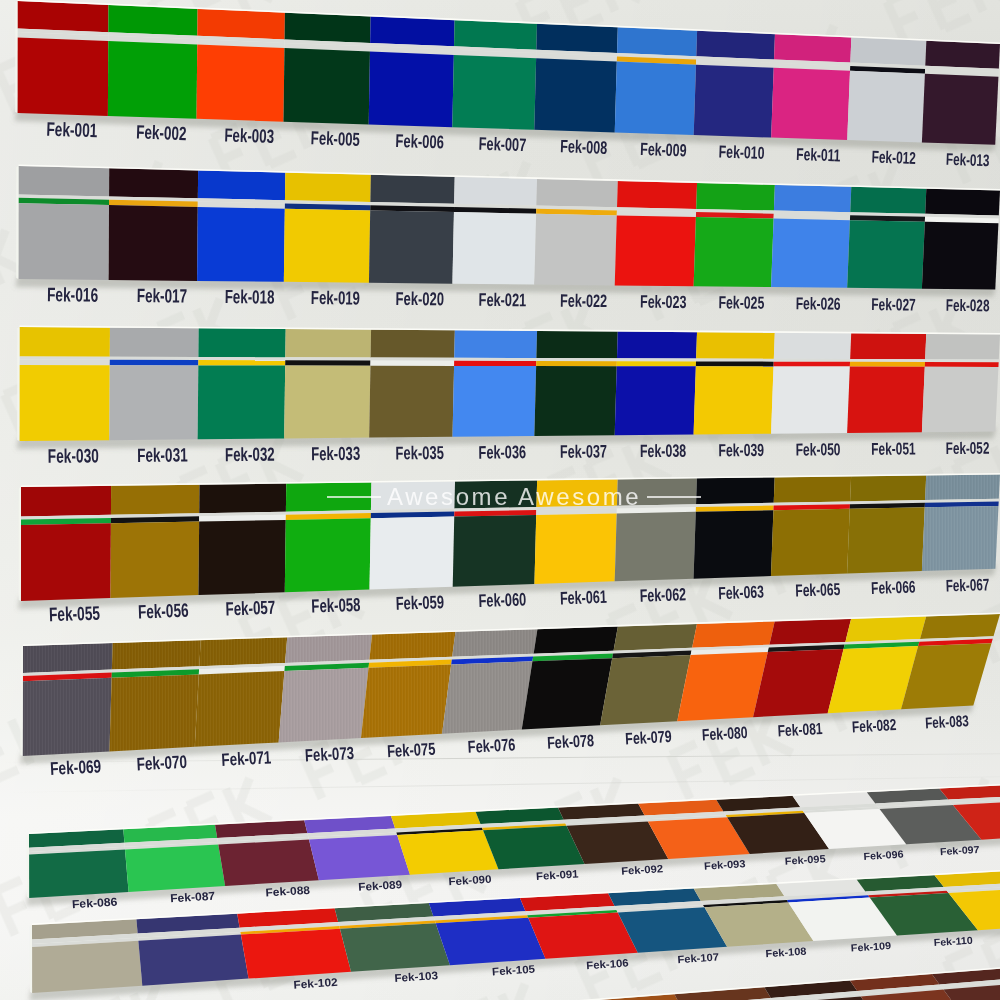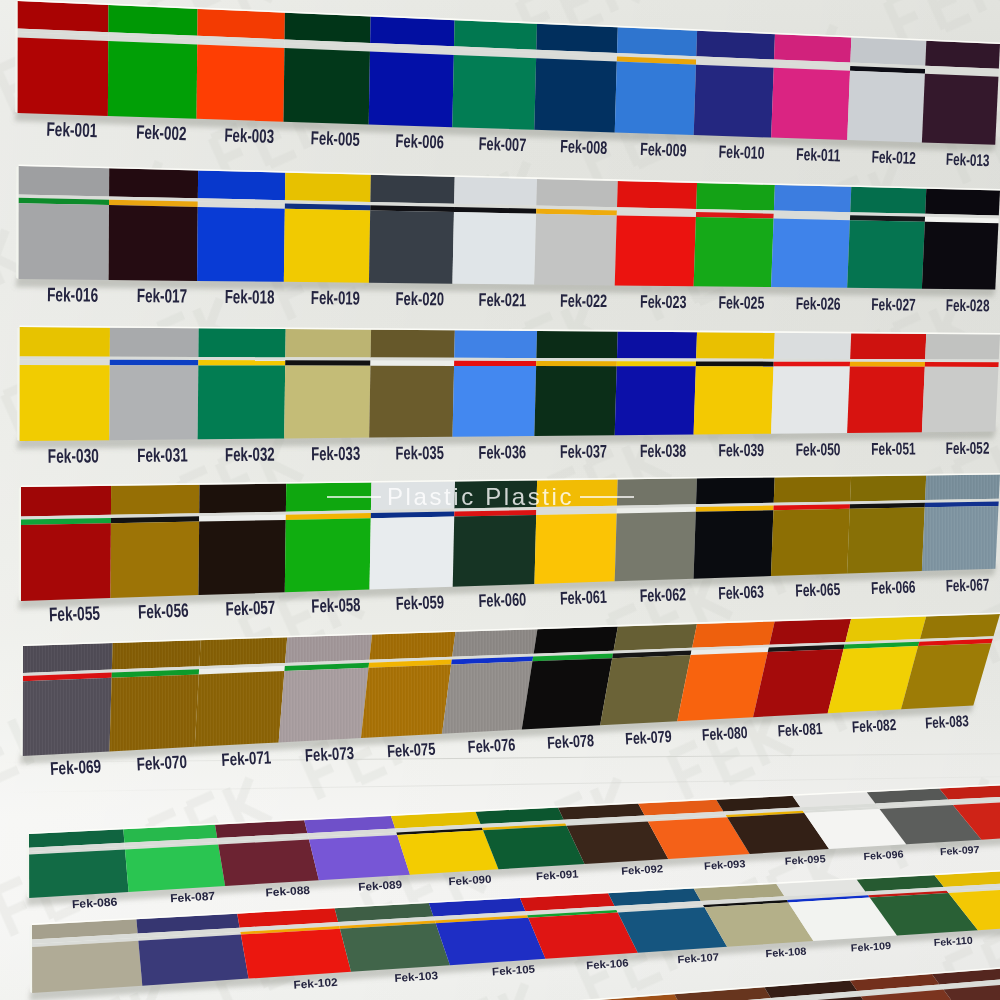--- a/index.html
+++ b/index.html
@@ -764,16 +764,16 @@
         <text x="568.3" y="1072.0" text-anchor="middle" font-family="Liberation Sans, sans-serif" font-weight="bold" fill="#24243f" font-size="15.15" transform="rotate(-5.25 568.3 1072.0) translate(568.3 1072.0) scale(0.70 0.62) translate(-568.3 -1072.0)"></text>
         <text x="668.7" y="1062.8" text-anchor="middle" font-family="Liberation Sans, sans-serif" font-weight="bold" fill="#24243f" font-size="14.86" transform="rotate(-5.25 668.7 1062.8) translate(668.7 1062.8) scale(0.70 0.62) translate(-668.7 -1062.8)"></text>
         <text x="764.2" y="1054.1" text-anchor="middle" font-family="Liberation Sans, sans-serif" font-weight="bold" fill="#24243f" font-size="14.58" transform="rotate(-5.25 764.2 1054.1) translate(764.2 1054.1) scale(0.70 0.62) translate(-764.2 -1054.1)"></text>
         <text x="854.9" y="1045.7" text-anchor="middle" font-family="Liberation Sans, sans-serif" font-weight="bold" fill="#24243f" font-size="14.29" transform="rotate(-5.25 854.9 1045.7) translate(854.9 1045.7) scale(0.70 0.62) translate(-854.9 -1045.7)"></text>
         <text x="941.4" y="1037.8" text-anchor="middle" font-family="Liberation Sans, sans-serif" font-weight="bold" fill="#24243f" font-size="14.01" transform="rotate(-5.25 941.4 1037.8) translate(941.4 1037.8) scale(0.70 0.62) translate(-941.4 -1037.8)"></text>
         <text x="1023.8" y="1030.2" text-anchor="middle" font-family="Liberation Sans, sans-serif" font-weight="bold" fill="#24243f" font-size="13.72" transform="rotate(-5.25 1023.8 1030.2) translate(1023.8 1030.2) scale(0.70 0.62) translate(-1023.8 -1030.2)"></text>
       </g>
     </svg>
     <div id="wm" style="left: 327px; top: 484px; font-size: 24px; height: 26px;">
       <div class="wline" style="width:54px"></div>
-      <div class="wtext">Plastic Plastic</div>
+      <div class="wtext">Awesome Awesome</div>
       <div class="wline" style="width:54px"></div>
     </div>
   </div>
 
 </body></html>

